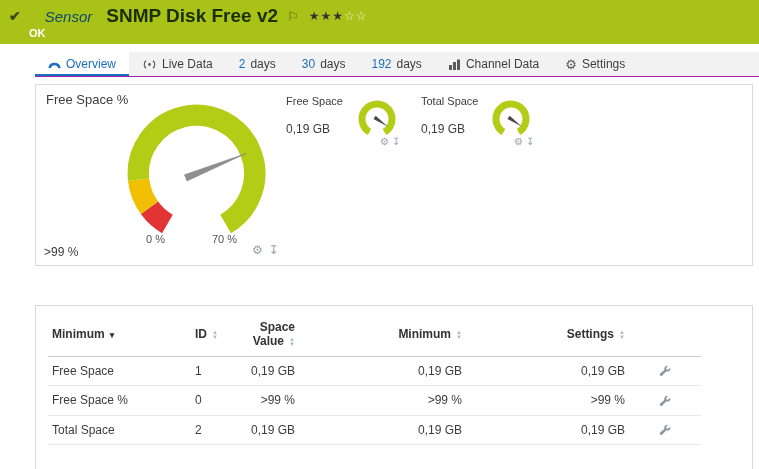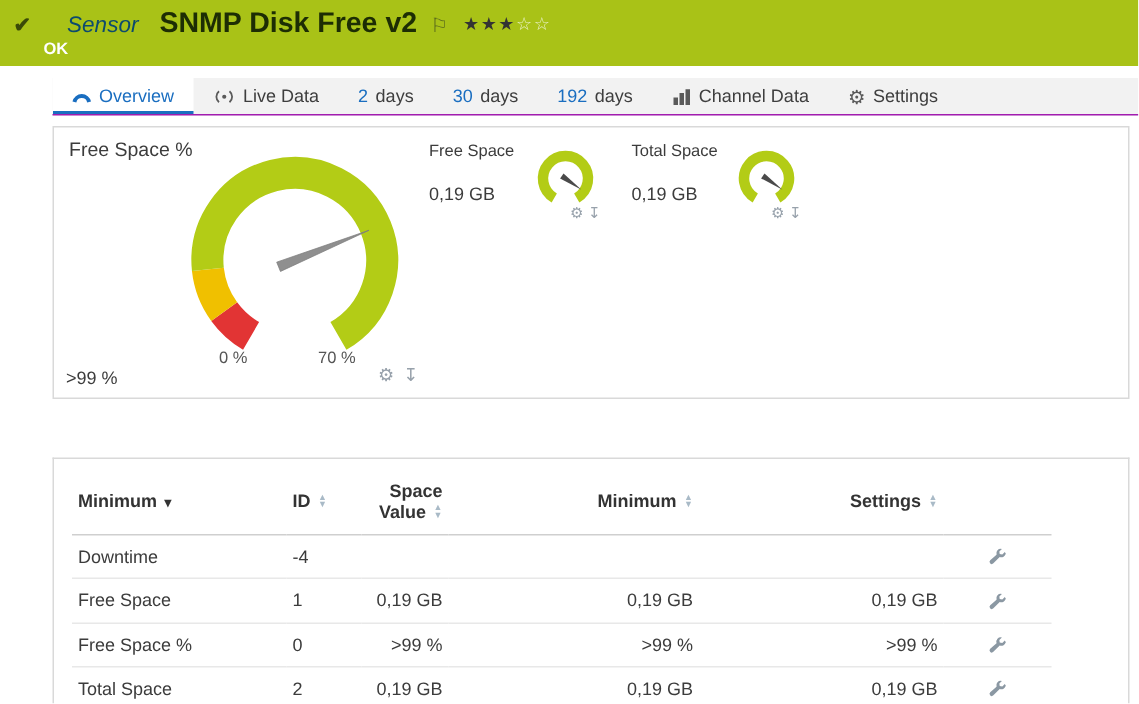--- a/index.html
+++ b/index.html
@@ -186,30 +186,20 @@
               </span></th>
           <th class="num"><span>Settings</span><span class="sorter">
                 <i>▲</i>
                 <i>▼</i>
               </span></th>
           <th class="actions"></th>
         </tr>
       </thead>
       <tbody>
         <tr>
-          <td>Downtime</td>
-          <td>-4</td>
-          <td class="num"></td>
-          <td class="num"></td>
-          <td class="num"></td>
-          <td class="actions"><svg class="wrench" width="13" height="13" viewBox="0 0 16 16">
-                <path d="M14.2 4.6c0 .3-.1.7-.2 1a3.7 3.7 0 0 1-4.8 2.2L4 13a1.8 1.8 0 1 1-2.6-2.5L6.6 6A3.7 3.7 0 0 1 11 1.2L8.9 3.3l.3 2.1 2.1.3 2.1-2.1c.5.6.8 1.2.8 2z" fill="#8b98a3"></path>
-              </svg></td>
-        </tr>
-        <tr>
           <td>Free Space</td>
           <td>1</td>
           <td class="num">0,19 GB</td>
           <td class="num">0,19 GB</td>
           <td class="num">0,19 GB</td>
           <td class="actions"><svg class="wrench" width="13" height="13" viewBox="0 0 16 16">
                 <path d="M14.2 4.6c0 .3-.1.7-.2 1a3.7 3.7 0 0 1-4.8 2.2L4 13a1.8 1.8 0 1 1-2.6-2.5L6.6 6A3.7 3.7 0 0 1 11 1.2L8.9 3.3l.3 2.1 2.1.3 2.1-2.1c.5.6.8 1.2.8 2z" fill="#8b98a3"></path>
               </svg></td>
         </tr>
         <tr>

